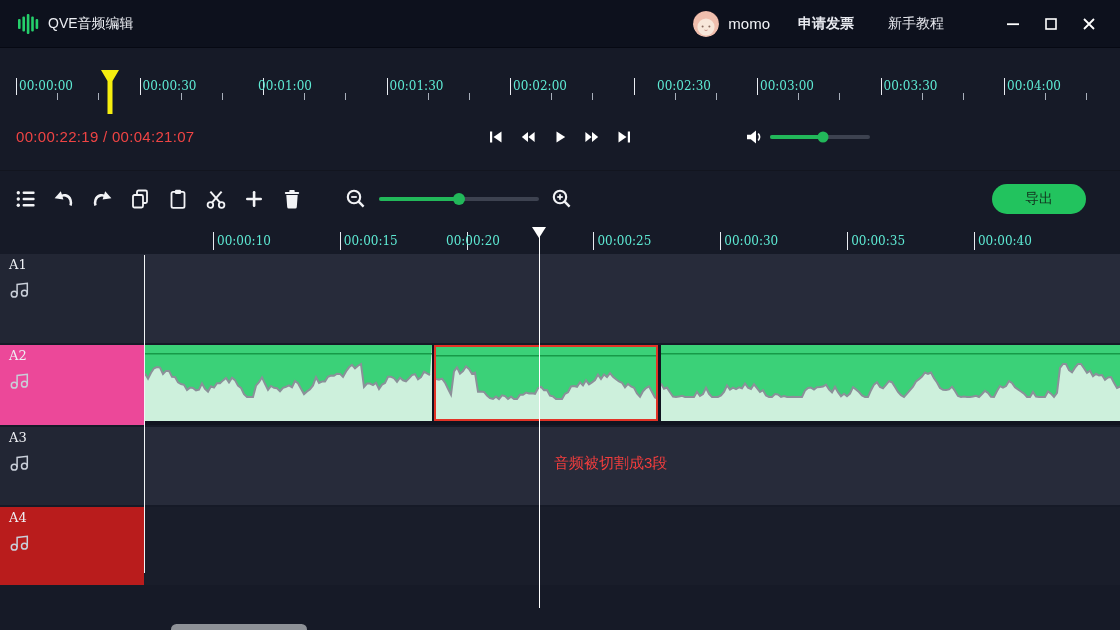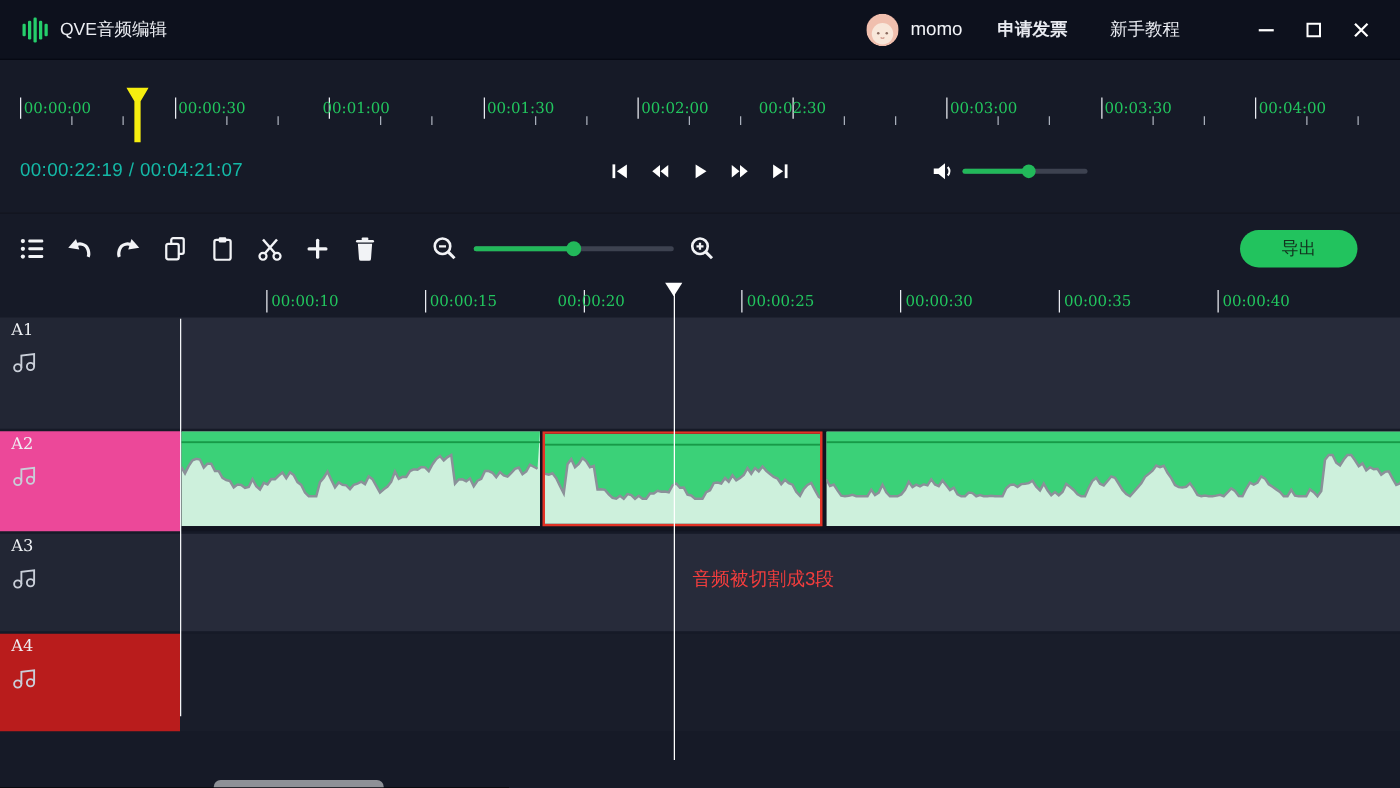--- a/index.html
+++ b/index.html
@@ -20,24 +20,24 @@
   .tb-spacer { flex:1; }
   .avatar { width:26px; height:26px; border-radius:50%; overflow:hidden; flex:none; }
   .username { font-size:15px; margin:0 28px 0 9px; color:#f2f4f8; }
   .tb-link { font-size:14px; color:#e8eaf0; cursor:default; }
   .tb-link.invoice { margin-right:34px;font-weight:bold; }
   .tb-link.tutorial { margin-right:46px; }
   .winbtn { width:30px; height:30px; display:flex; align-items:center; justify-content:center; margin-left:8px; }
   
   .topsec { position:relative; height:123px; border-bottom:1px solid #12151f; }
   .tick-major { position:absolute; top:30px; width:1px; height:17px; background:#e9ecf2; }
-  .tick-label { position:absolute; top:31px; font-family:"DejaVu Serif","Liberation Serif",serif; font-size:12px; color:#22c55e; white-space:nowrap; }
+  .tick-label { position:absolute; top:31px; font-family:"DejaVu Serif","Liberation Serif",serif; font-size:12px; color:#5eead4; white-space:nowrap; }
   .tick-minor { position:absolute; top:45px; width:1px; height:7px; background:#a9afbb; }
   .ruler-marker { position:absolute; top:22px; }
-  .time-display { position:absolute; left:16px; top:80px; font-size:15px; color:#14b8a6; letter-spacing:.3px; }
+  .time-display { position:absolute; left:16px; top:80px; font-size:15px; color:#ef4444; letter-spacing:.3px; }
   .transport { position:absolute; left:488px; top:81px; display:flex; }
   .transport .tbtn { width:16px; height:16px; margin-right:16px; display:flex; align-items:center; justify-content:center; }
   .volgroup { position:absolute; left:746px; top:81px; display:flex; align-items:center; }
   .vol-icon { width:17px; height:16px; margin-right:7px; }
   .slider { position:relative; height:4px; border-radius:2px; background:#3d4250; }
   .slider .fill { position:absolute; left:0; top:0; height:4px; border-radius:2px; }
   .slider .thumb { position:absolute; top:50%; transform:translate(-50%,-50%); border-radius:50%; }
   
   .toolbar { position:relative; height:56px; display:flex; align-items:center; padding-left:14px; }
   .tool { width:24px; height:24px; margin-right:14px; display:flex; align-items:center; justify-content:center; }
@@ -137,21 +137,21 @@
         <div class="tick-minor" style="left:345.3333333333333px"></div>
         <div class="tick-major" style="left:386.5px"></div>
      <div class="tick-label" style="left:389.5px">00:01:30</div>
         <div class="tick-minor" style="left:427.6666666666667px"></div>
         <div class="tick-minor" style="left:468.8333333333333px"></div>
         <div class="tick-major" style="left:510px"></div>
      <div class="tick-label" style="left:513px">00:02:00</div>
         <div class="tick-minor" style="left:551.1666666666666px"></div>
         <div class="tick-minor" style="left:592.3333333333334px"></div>
         <div class="tick-major" style="left:633.5px"></div>
-     <div class="tick-label" style="left:607px">00:02:30</div>
+     <div class="tick-label" style="left:657px">00:02:30</div>
         <div class="tick-minor" style="left:674.6666666666666px"></div>
         <div class="tick-minor" style="left:715.8333333333334px"></div>
         <div class="tick-major" style="left:757px"></div>
      <div class="tick-label" style="left:760px">00:03:00</div>
         <div class="tick-minor" style="left:798.1666666666666px"></div>
         <div class="tick-minor" style="left:839.3333333333334px"></div>
         <div class="tick-major" style="left:880.5px"></div>
      <div class="tick-label" style="left:883.5px">00:03:30</div>
         <div class="tick-minor" style="left:921.6666666666666px"></div>
         <div class="tick-minor" style="left:962.8333333333334px"></div>

